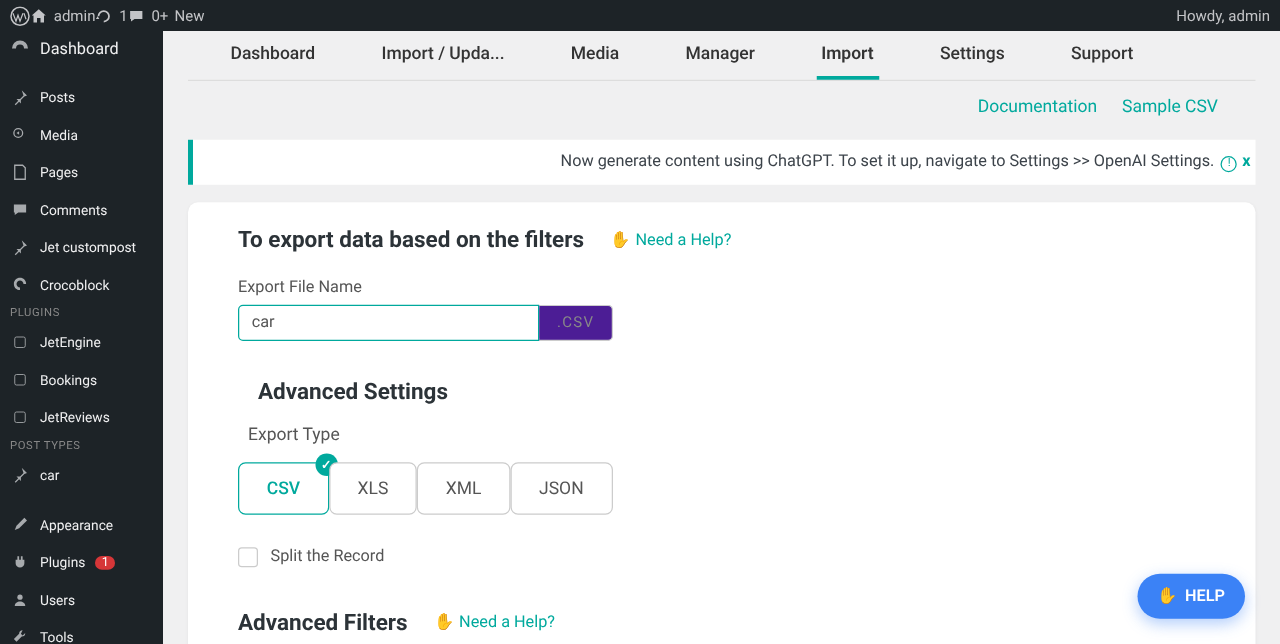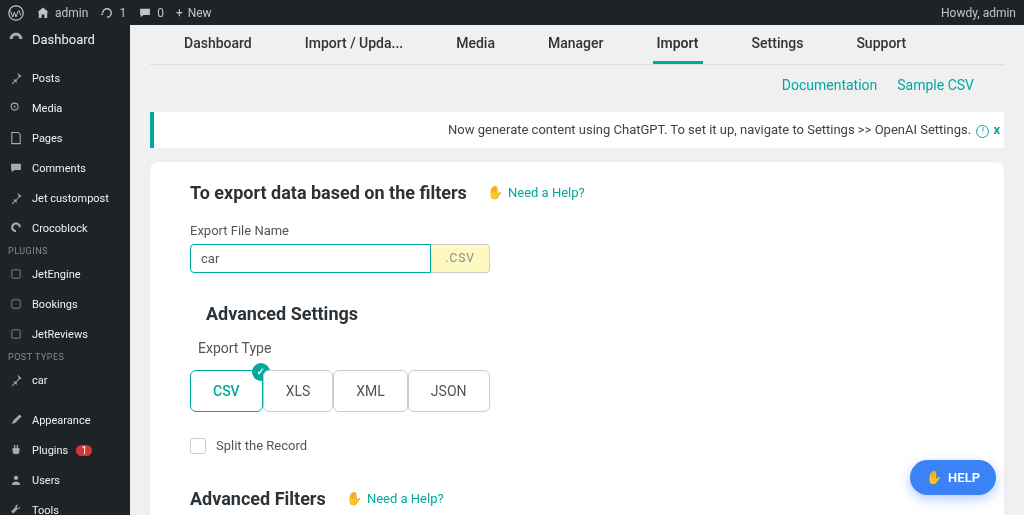--- a/index.html
+++ b/index.html
@@ -1,20 +1,20 @@
 <!DOCTYPE html>
 <html><head>
   <meta charset="utf-8">
   <style>
     * { margin: 0; padding: 0; box-sizing: border-box; font-family: -apple-system, BlinkMacSystemFont, "Segoe UI", Roboto, sans-serif; }
     body { background: #f0f0f1; width: 1024px; height: 515px; overflow: hidden; position: relative; }
     
     
     .wp-adminbar { background: #1d2327; height: 25px; display: flex; align-items: center; color: #c3c4c7; font-size: 12px; padding: 0 8px; justify-content: space-between; }
-    .adminbar-left { display: flex; align-items: center; gap: 12px; }
+    .adminbar-left { display: flex; align-items: center; }
     .adminbar-item { display: flex; align-items: center; gap: 5px; cursor: pointer; }
     .adminbar-right { color: #c3c4c7; cursor: pointer; }
     
     
     .wp-sidebar { position: absolute; top: 25px; left: 0; width: 130px; height: 490px; background: #1d2327; color: #c3c4c7; overflow-y: auto; }
     .sidebar-item { display: flex; align-items: center; gap: 8px; padding: 6px 8px; font-size: 13px; cursor: pointer; color: #f0f0f1; }
     .sidebar-item-small { font-size: 11px; padding: 7px 8px; }
     .sidebar-icon { width: 16px; height: 16px; display: inline-flex; align-items: center; justify-content: center; color: #a7aaad; }
     .sidebar-section-label { font-size: 9px; color: #888; padding: 3px 8px; letter-spacing: 0.5px; text-transform: uppercase; }
     .badge-count { background: #d63638; color: #fff; border-radius: 9px; padding: 0 5px; font-size: 10px; min-width: 16px; text-align: center; }
@@ -37,21 +37,21 @@
     
     .panel { background: #fff; border-radius: 8px; padding: 20px 40px; margin-bottom: 20px; box-shadow: 0 1px 3px rgba(0,0,0,0.05); }
     .panel-header { display: flex; align-items: center; gap: 21px; margin-bottom: 20px; }
     .panel-title { font-size: 18px; font-weight: 700; color: #2c3338; }
     .help-link { color: #00a99d; text-decoration: none; font-size: 13px; display: flex; align-items: center; gap: 4px; }
     .hand-icon { font-size: 13px; }
     
     .field-label { font-size: 13px; color: #555; margin-bottom: 6px; display: block; }
     .file-input-group { display: flex; width: 300px; }
     .file-input { flex: 1; border: 1px solid #00a99d; border-radius: 4px 0 0 4px; padding: 6px 10px; font-size: 13px; outline: none; color: #555; }
-    .file-ext { border: 1px solid #ccc; border-left: none; border-radius: 0 4px 4px 0; padding: 6px 14px; background: #fef9c3; color: #888; font-size: 12px; letter-spacing: 1px; }
+    .file-ext { border: 1px solid #ccc; border-left: none; border-radius: 0 4px 4px 0; padding: 6px 14px; background: #4c1d95; color: #888; font-size: 12px; letter-spacing: 1px; }
     
     .section-title { font-size: 18px; font-weight: 700; color: #2c3338; margin: 30px 0 16px 16px; }
     .subsection-label { font-size: 14px; color: #555; margin-bottom: 14px; display: block; padding-left: 8px; }
     
     .type-options { display: flex; }
     .type-option { border: 1px solid #ccc; border-radius: 6px; padding: 12px 22px; font-size: 14px; color: #555; cursor: pointer; position: relative; background: #fff; }
     .type-option.active { border-color: #00a99d; color: #00a99d; font-weight: 500; }
     .type-option.active::after { content: '✓'; position: absolute; top: -8px; right: -8px; background: #00a99d; color: #fff; border-radius: 50%; width: 18px; height: 18px; display: flex; align-items: center; justify-content: center; font-size: 10px; font-weight: bold; }
     
     .checkbox-row { display: flex; align-items: center; gap: 10px; margin-top: 26px; }

